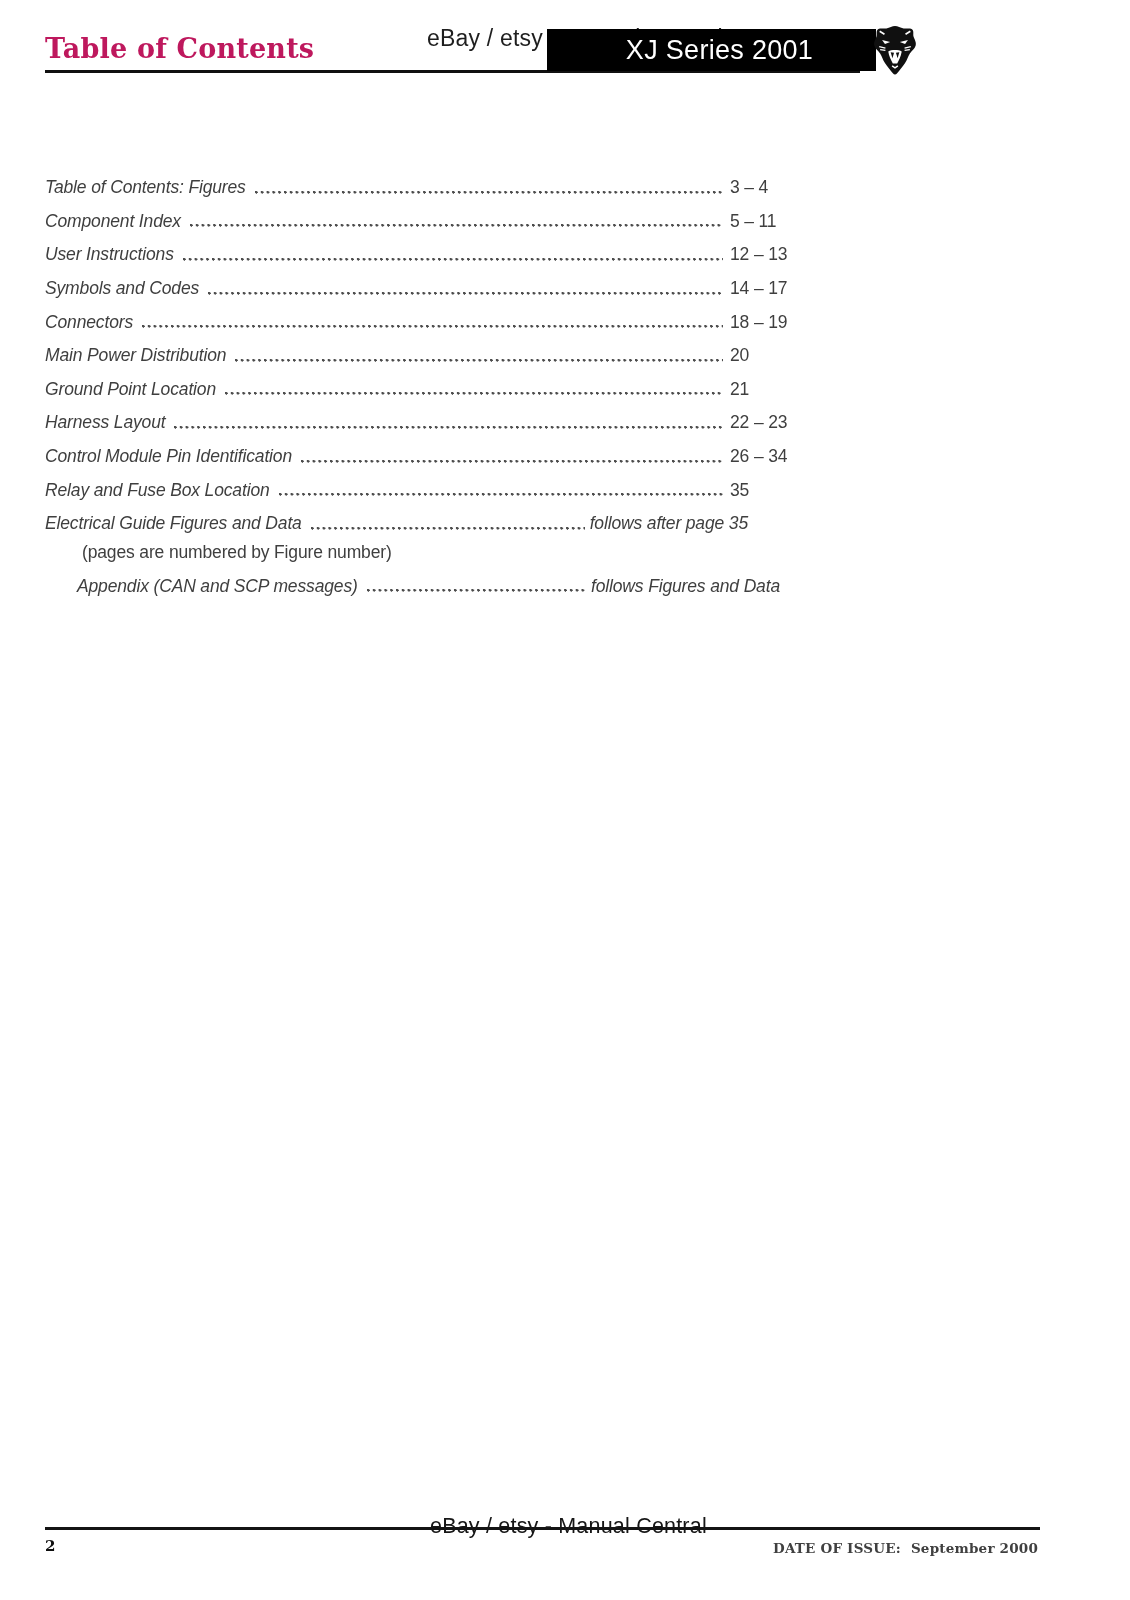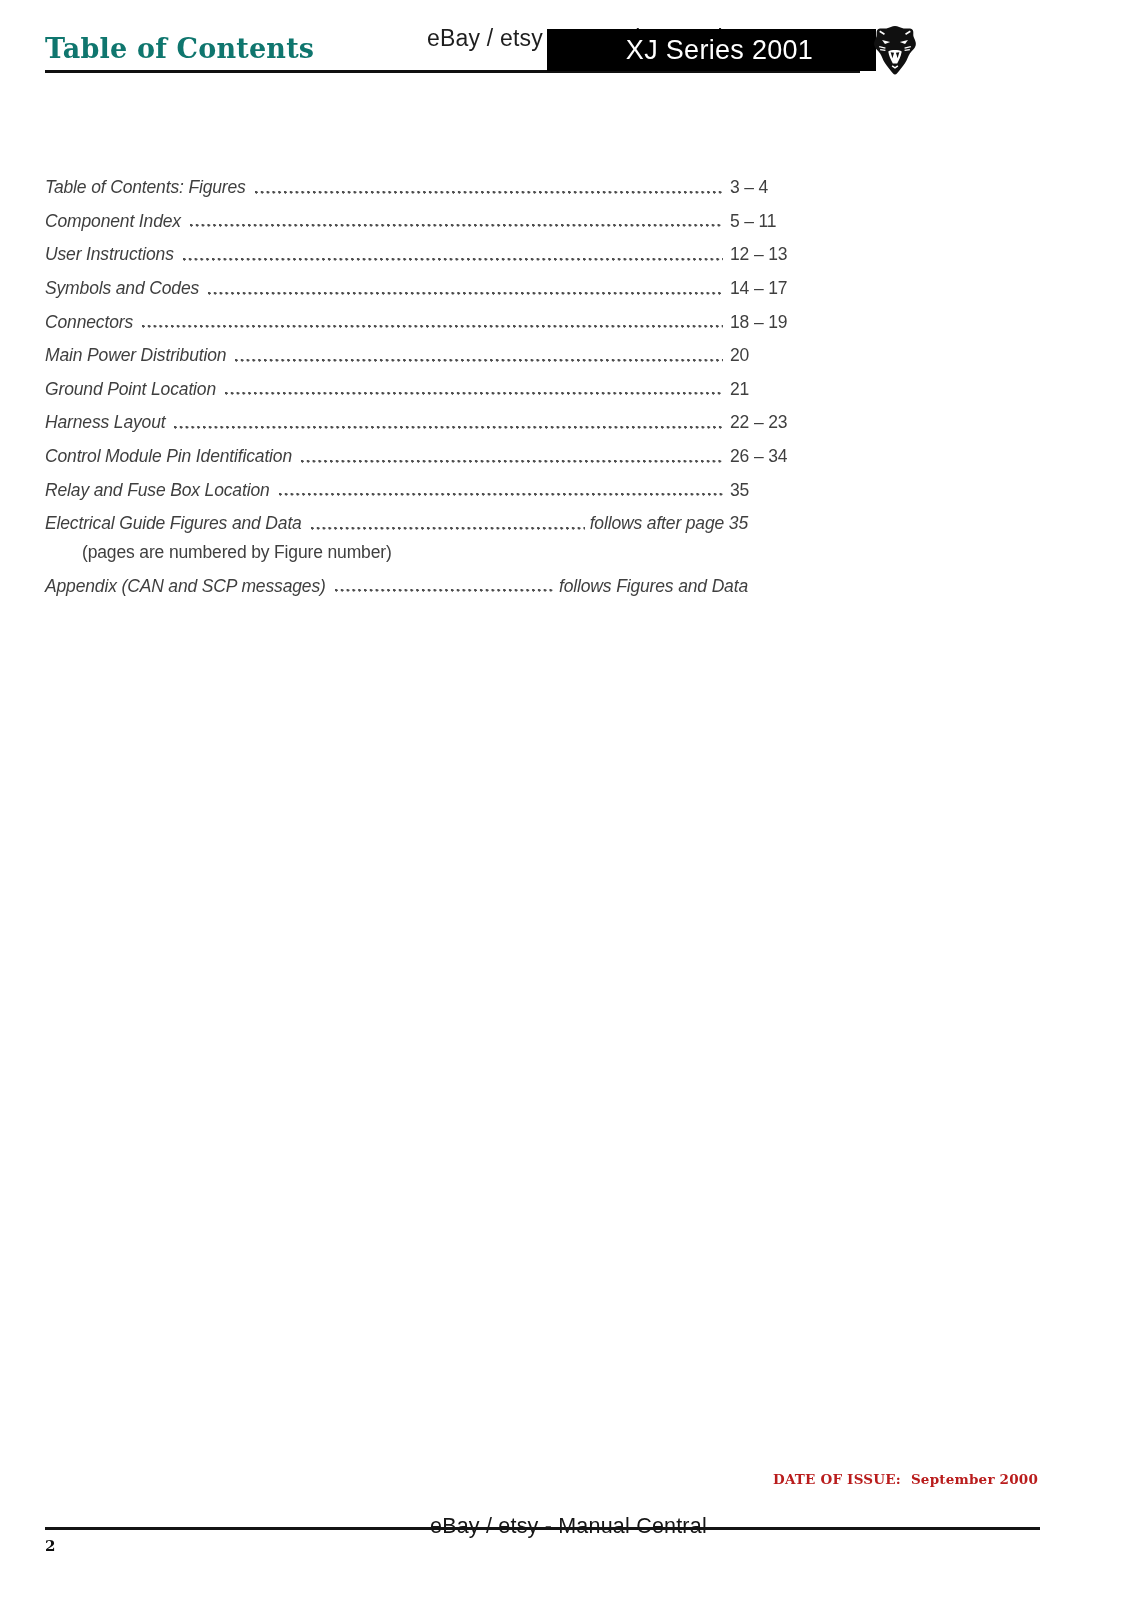--- a/index.html
+++ b/index.html
@@ -10,21 +10,21 @@
     background:#ffffff;
     overflow:hidden;
     font-family:"Liberation Sans", sans-serif;
     color:#3f3f3f;
   }
   
   .doc-title{
     position:absolute;left:45px;top:33px;
     font-family:"DejaVu Serif", serif;
     font-weight:bold;font-size:27px;letter-spacing:0.2px;
-    color:#0f766e;
+    color:#be185d;
   }
   .title-rule{
     position:absolute;left:45px;top:70px;width:815px;height:3px;
     background:#101010;
   }
   .wm-top{
     position:absolute;left:427px;top:25px;z-index:1;
     font-size:23px;color:#1e1e1e;letter-spacing:0.2px;
     white-space:nowrap;
   }
@@ -47,38 +47,38 @@
   }
   .dots{
     flex:1;height:4px;margin:0 5px 0 9px;
     transform:translateY(5px);
     background-image:radial-gradient(circle at 1.3px 1.3px,#4c4c4c 1.15px,transparent 1.5px);
     background-size:5.8px 4px;background-repeat:repeat-x;
   }
   .toc-page{margin-left:2px;}
   .toc-note{height:23px;display:flex;align-items:center;
     font-size:17.5px;letter-spacing:-0.15px;color:#3f3f3f;margin-left:37px;}
-  .toc-row-last{margin-top:6px;}
+  .toc-row-last{margin-top:6px;margin-left:32px;}
   
   .footer-rule{
     position:absolute;left:45px;top:1527px;width:995px;height:3px;background:#141414;
   }
   .wm-bottom{
     position:absolute;left:430px;top:1514px;width:272px;z-index:2;
     text-align:center;font-size:21.5px;color:#161616;letter-spacing:0.2px;
     white-space:nowrap;
   }
   .page-number{
     position:absolute;left:45px;top:1537px;
     font-family:"DejaVu Serif", serif;font-weight:bold;font-size:15px;color:#0e0e0e;
   }
   .issue{
-    position:absolute;right:92px;top:1471px;
+    position:absolute;right:92px;top:1540px;
     font-family:"DejaVu Serif", serif;font-weight:bold;font-size:13.5px;
-    color:#b91c1c;letter-spacing:0.2px;white-space:nowrap;
+    color:#404040;letter-spacing:0.2px;white-space:nowrap;
   }
   .issue .issue-date{margin-left:10px;}
 </style>
 </head>
 <body>
 
 <div class="page">
 
   <div class="wm-top">eBay / etsy - Manual Central</div>
   <div class="doc-title">Table of Contents</div>

